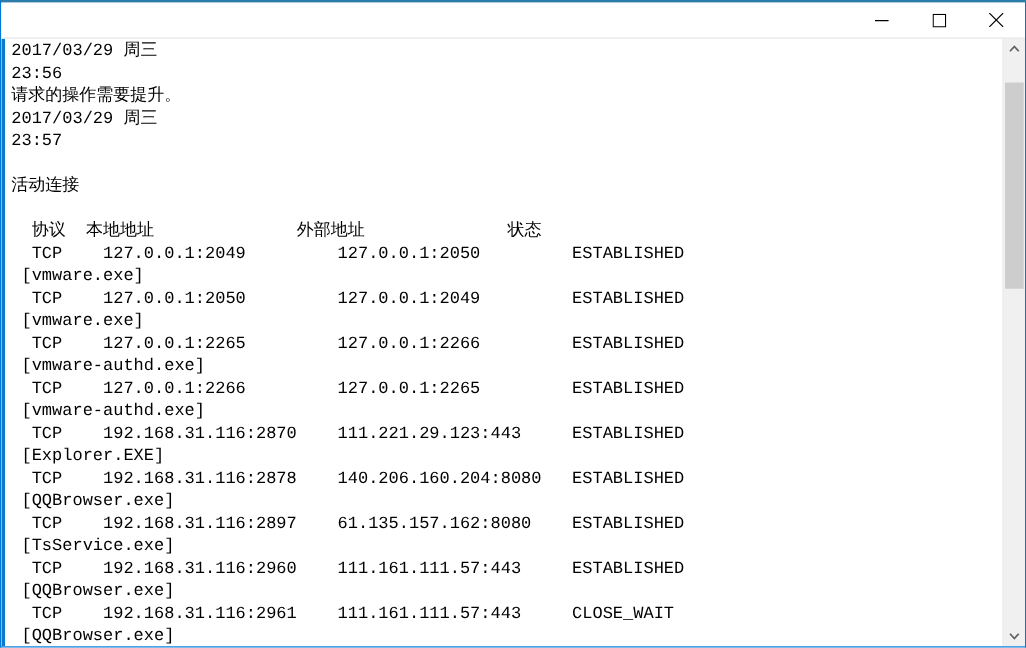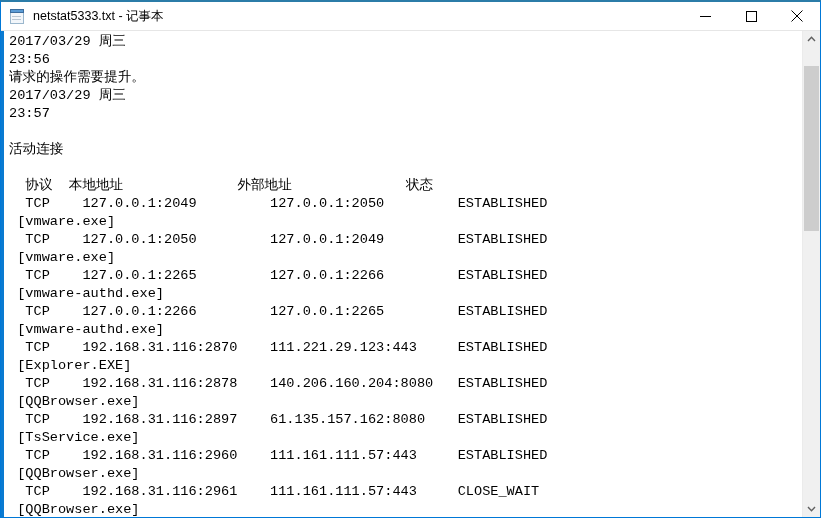--- a/index.html
+++ b/index.html
@@ -183,29 +183,20 @@
     background: #cdcdcd;
     cursor: default;
   }
 </style>
 </head>
 <body>
 
 <div class="window">
 
   <div class="titlebar">
-    <div class="title-left">
-      <span class="app-icon">
-        <span class="pad"></span>
-        <span class="ln" style="top:8px"></span>
-        <span class="ln" style="top:11px"></span>
-        <span class="spiral"></span>
-      </span>
-      <span class="title-text">netstat5333.txt - 记事本</span>
-    </div>
 
     <div class="win-buttons">
       <button class="win-btn minimize" title="最小化">
         <svg class="glyph" width="11" height="11" viewBox="0 0 11 11">
           <line x1="0" y1="5.5" x2="11" y2="5.5" stroke="#000" stroke-width="1"></line>
         </svg>
       </button>
       <button class="win-btn maximize" title="最大化">
         <svg class="glyph" width="11" height="11" viewBox="0 0 11 11">
           <rect x="0.5" y="0.5" width="10" height="10" fill="none" stroke="#000" stroke-width="1"></rect>

